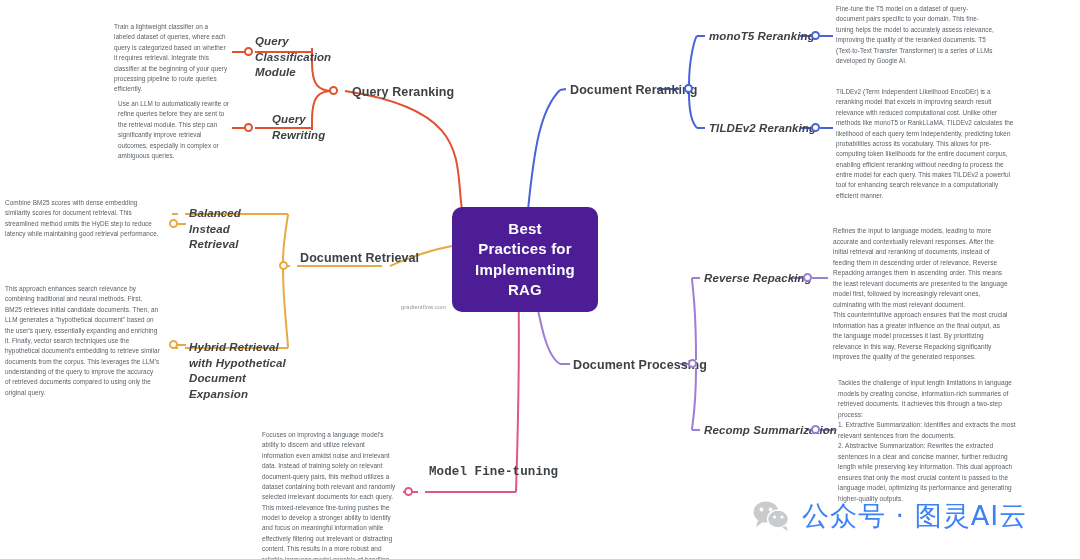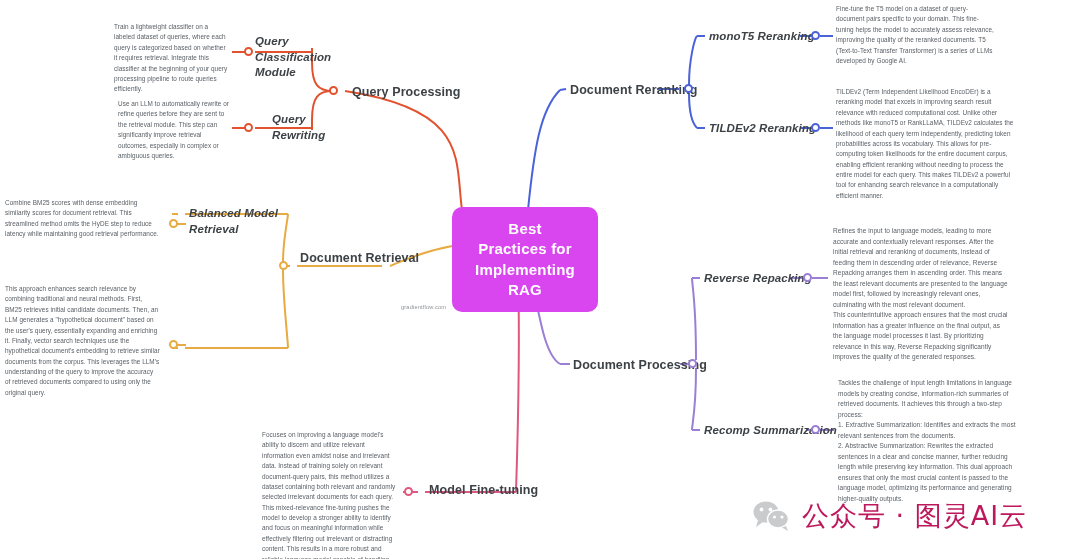--- a/index.html
+++ b/index.html
@@ -7,21 +7,21 @@
     width:1080px;height:559px;
     background:#ffffff;
     font-family:"Liberation Sans","DejaVu Sans",sans-serif;
     overflow:hidden;position:relative;
   }
   #canvas{position:absolute;inset:0;width:1080px;height:559px;}
   svg.edges{position:absolute;left:0;top:0;width:1080px;height:559px;pointer-events:none;}
 
   .node{position:absolute;}
   .central{
-    background:#d946ef;color:#ffffff;border-radius:10px;
+    background:#4c1d95;color:#ffffff;border-radius:10px;
     padding:12px 20px;font-size:15px;line-height:1.35;font-weight:600;
     text-align:center;letter-spacing:.2px;
   }
   .branch-label{
     font-size:12.5px;color:#3d4246;font-weight:600;line-height:1.3;
     letter-spacing:.1px;white-space:pre-line;
   }
   .leaf-label{
     font-size:11.5px;color:#3d4246;font-weight:600;line-height:1.35;
     letter-spacing:.1px;white-space:pre-line;font-style:italic;
@@ -33,21 +33,21 @@
   .note.big{font-size:6.5px;}
   .dot{
     position:absolute;width:9px;height:9px;border-radius:50%;
     background:#ffffff;border:2px solid #888;box-sizing:border-box;
   }
   .wm{
     position:absolute;font-size:5.6px;color:#8b8f94;letter-spacing:.2px;
   }
   .wechat{
     position:absolute;display:flex;align-items:center;gap:10px;
-    color:#be185d;font-size:27px;font-weight:400;letter-spacing:1px;
+    color:#3b82f6;font-size:27px;font-weight:400;letter-spacing:1px;
     font-family:"DejaVu Sans",sans-serif;
   }
   .wechat-icon{display:block;}
 </style>
 </head>
 <body>
 
 <div id="canvas">
 
   <svg class="edges" viewBox="0 0 1080 559">
@@ -105,46 +105,50 @@
     <line x1="812" y1="278" x2="828" y2="278" stroke="#9b7fd4" stroke-width="2"></line>
     <line x1="806" y1="430" x2="812" y2="430" stroke="#9b7fd4" stroke-width="2"></line>
     <line x1="820" y1="430" x2="834" y2="430" stroke="#9b7fd4" stroke-width="2"></line>
   </svg>
 
   <div class="node central" style="left:452px;top:207px;width:106px;">Best Practices for
 Implementing RAG</div>
 
   <div class="wm" style="left:401px;top:304px;">gradientflow.com</div>
 
-  <div class="node branch-label" style="left:352px;top:84px;">Query Processing</div>
+  <div class="node branch-label" style="left:352px;top:84px;">Query Reranking</div>
   <div class="dot" style="left:329px;top:86px;border-color:#e2522f;"></div>
 
   <div class="node leaf-label" style="left:255px;top:34px;width:80px;">Query
 Classification
 Module</div>
   <div class="dot" style="left:244px;top:47px;border-color:#e2522f;"></div>
   <div class="node note" style="left:114px;top:22px;width:114px;">Train a lightweight classifier on a labeled dataset of queries, where each query is categorized based on whether it requires retrieval. Integrate this classifier at the beginning of your query processing pipeline to route queries efficiently.</div>
 
   <div class="node leaf-label" style="left:272px;top:112px;width:80px;">Query
 Rewriting</div>
   <div class="dot" style="left:244px;top:123px;border-color:#e2522f;"></div>
   <div class="node note" style="left:118px;top:99px;width:114px;">Use an LLM to automatically rewrite or refine queries before they are sent to the retrieval module. This step can significantly improve retrieval outcomes, especially in complex or ambiguous queries.</div>
 
   <div class="node branch-label" style="left:300px;top:250px;">Document Retrieval</div>
   <div class="dot" style="left:279px;top:261px;border-color:#e8aa42;"></div>
 
-  <div class="node leaf-label" style="left:189px;top:206px;width:95px;">Balanced Model
+  <div class="node leaf-label" style="left:189px;top:206px;width:95px;">Balanced Instead
 Retrieval</div>
   <div class="dot" style="left:169px;top:219px;border-color:#e8aa42;"></div>
   <div class="node note" style="left:5px;top:198px;width:155px;">Combine BM25 scores with dense embedding similarity scores for document retrieval. This streamlined method omits the HyDE step to reduce latency while maintaining good retrieval performance.</div>
 
+  <div class="node leaf-label" style="left:189px;top:340px;width:100px;">Hybrid Retrieval
+with Hypothetical
+Document
+Expansion</div>
   <div class="dot" style="left:169px;top:340px;border-color:#e8aa42;"></div>
   <div class="node note" style="left:5px;top:284px;width:155px;">This approach enhances search relevance by combining traditional and neural methods. First, BM25 retrieves initial candidate documents. Then, an LLM generates a "hypothetical document" based on the user's query, essentially expanding and enriching it. Finally, vector search techniques use the hypothetical document's embedding to retrieve similar documents from the corpus. This leverages the LLM's understanding of the query to improve the accuracy of retrieved documents compared to using only the original query.</div>
 
-  <div class="node branch-label" style="left:429px;top:482px;">Model Fine-tuning</div>
+  <div class="node branch-label" style="left:429px;top:464px;font-family:Liberation Mono, monospace;">Model Fine-tuning</div>
   <div class="dot" style="left:404px;top:487px;border-color:#e0577f;"></div>
   <div class="node note" style="left:262px;top:430px;width:134px;">Focuses on improving a language model's ability to discern and utilize relevant information even amidst noise and irrelevant data. Instead of training solely on relevant document-query pairs, this method utilizes a dataset containing both relevant and randomly selected irrelevant documents for each query.
 This mixed-relevance fine-tuning pushes the model to develop a stronger ability to identify and focus on meaningful information while effectively filtering out irrelevant or distracting content. This results in a more robust and reliable language model capable of handling diverse real-world contexts.</div>
 
   <div class="node branch-label" style="left:570px;top:82px;">Document Reranking</div>
   <div class="dot" style="left:684px;top:84px;border-color:#4a63d8;"></div>
 
   <div class="node leaf-label" style="left:709px;top:29px;">monoT5 Reranking</div>
   <div class="dot" style="left:811px;top:31px;border-color:#4a63d8;"></div>
   <div class="node note" style="left:836px;top:4px;width:160px;">Fine-tune the T5 model on a dataset of query-document pairs specific to your domain. This fine-tuning helps the model to accurately assess relevance, improving the quality of the reranked documents. T5 (Text-to-Text Transfer Transformer) is a series of LLMs developed by Google AI.</div>

